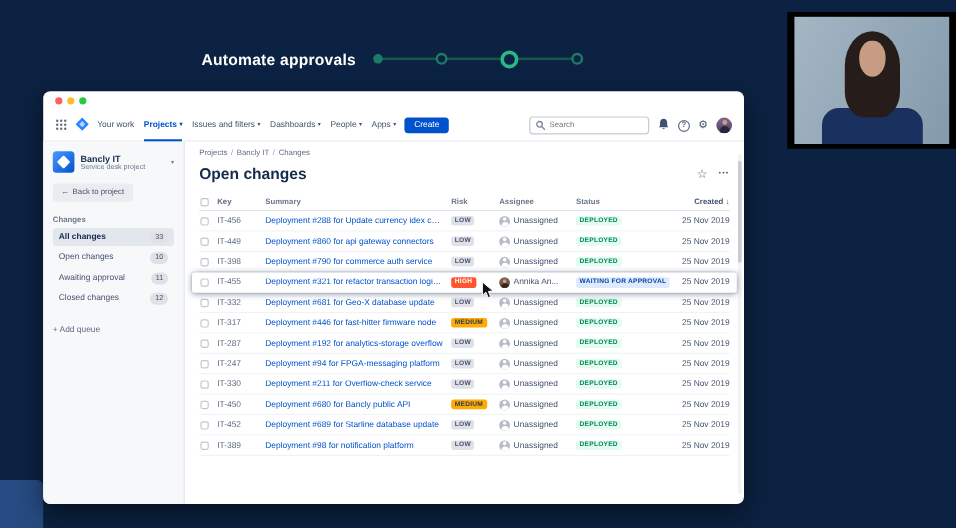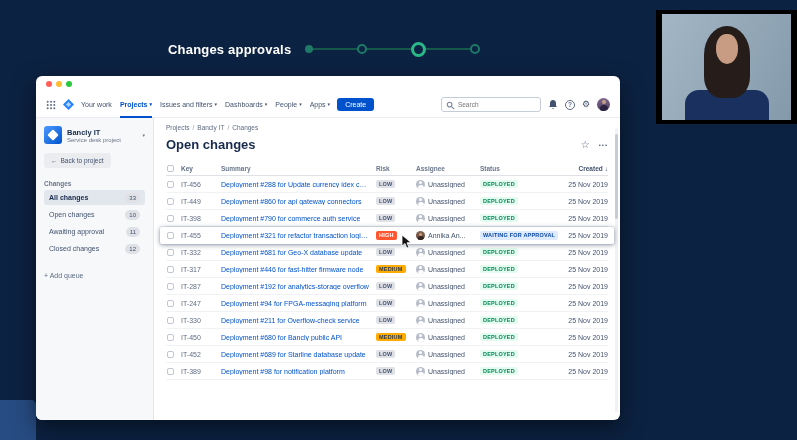--- a/index.html
+++ b/index.html
@@ -110,21 +110,21 @@
 
   .vscroll { position:absolute; right:2px; top:52px; bottom:8px; width:3px; background:#F1F2F4; border-radius:2px; }
   .vthumb { position:absolute; top:6px; left:0; width:3px; height:85px; background:#C6CCD4; border-radius:2px; }
 </style>
 </head>
 <body>
 
 <div class="corner-decor"></div>
 
 <div class="stepper">
-  <div class="stepper-label">Changes approvals</div>
+  <div class="stepper-label">Automate approvals</div>
   <div class="stepper-track">
       <span class="dot filled"></span>
       <span class="dot outline"></span>
       <span class="dot active"></span>
       <span class="dot outline"></span>
     </div>
 </div>
 
 <div class="webcam">
   <div class="video">

